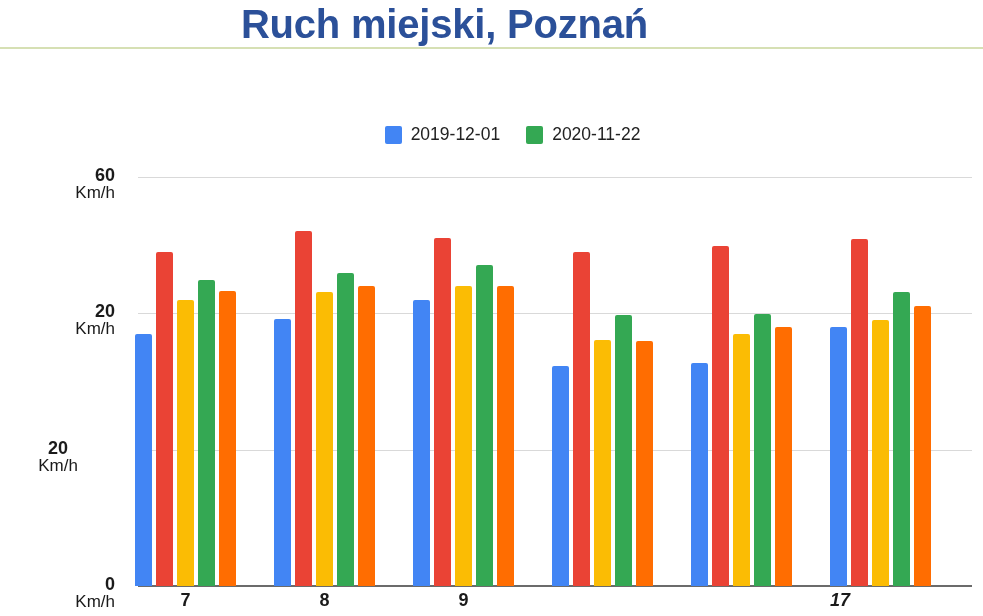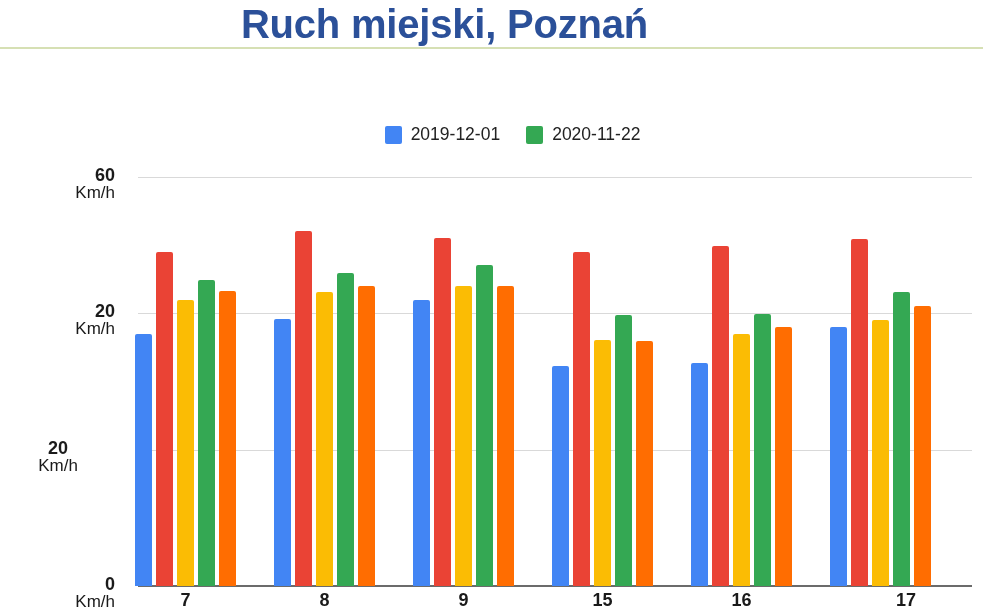--- a/index.html
+++ b/index.html
@@ -232,18 +232,16 @@
           <div class="bar" title="2020-11-01: 43.2" style="height: 294.48px; background: rgb(52, 168, 83);"></div>
           <div class="bar" title="2021-03-01: 41.1" style="height: 280.165px; background: rgb(255, 109, 1);"></div>
         </div>
       </div>
   </div>
 
   <div id="x-labels">
       <div class="xlabel" style="left: -10.5px;">7</div>
       <div class="xlabel" style="left: 128.5px;">8</div>
       <div class="xlabel" style="left: 267.5px;">9</div>
-      <div class="xlabel" style="left: 406.5px;">15</div>
-      <div class="xlabel" style="left: 545.5px;">16</div>
-      <div class="xlabel" style="left: 710px;">17</div>
+      <div class="xlabel" style="left: 644px; font-style: italic;">17</div>
     </div>
 
 </div>
 
 </body></html>

